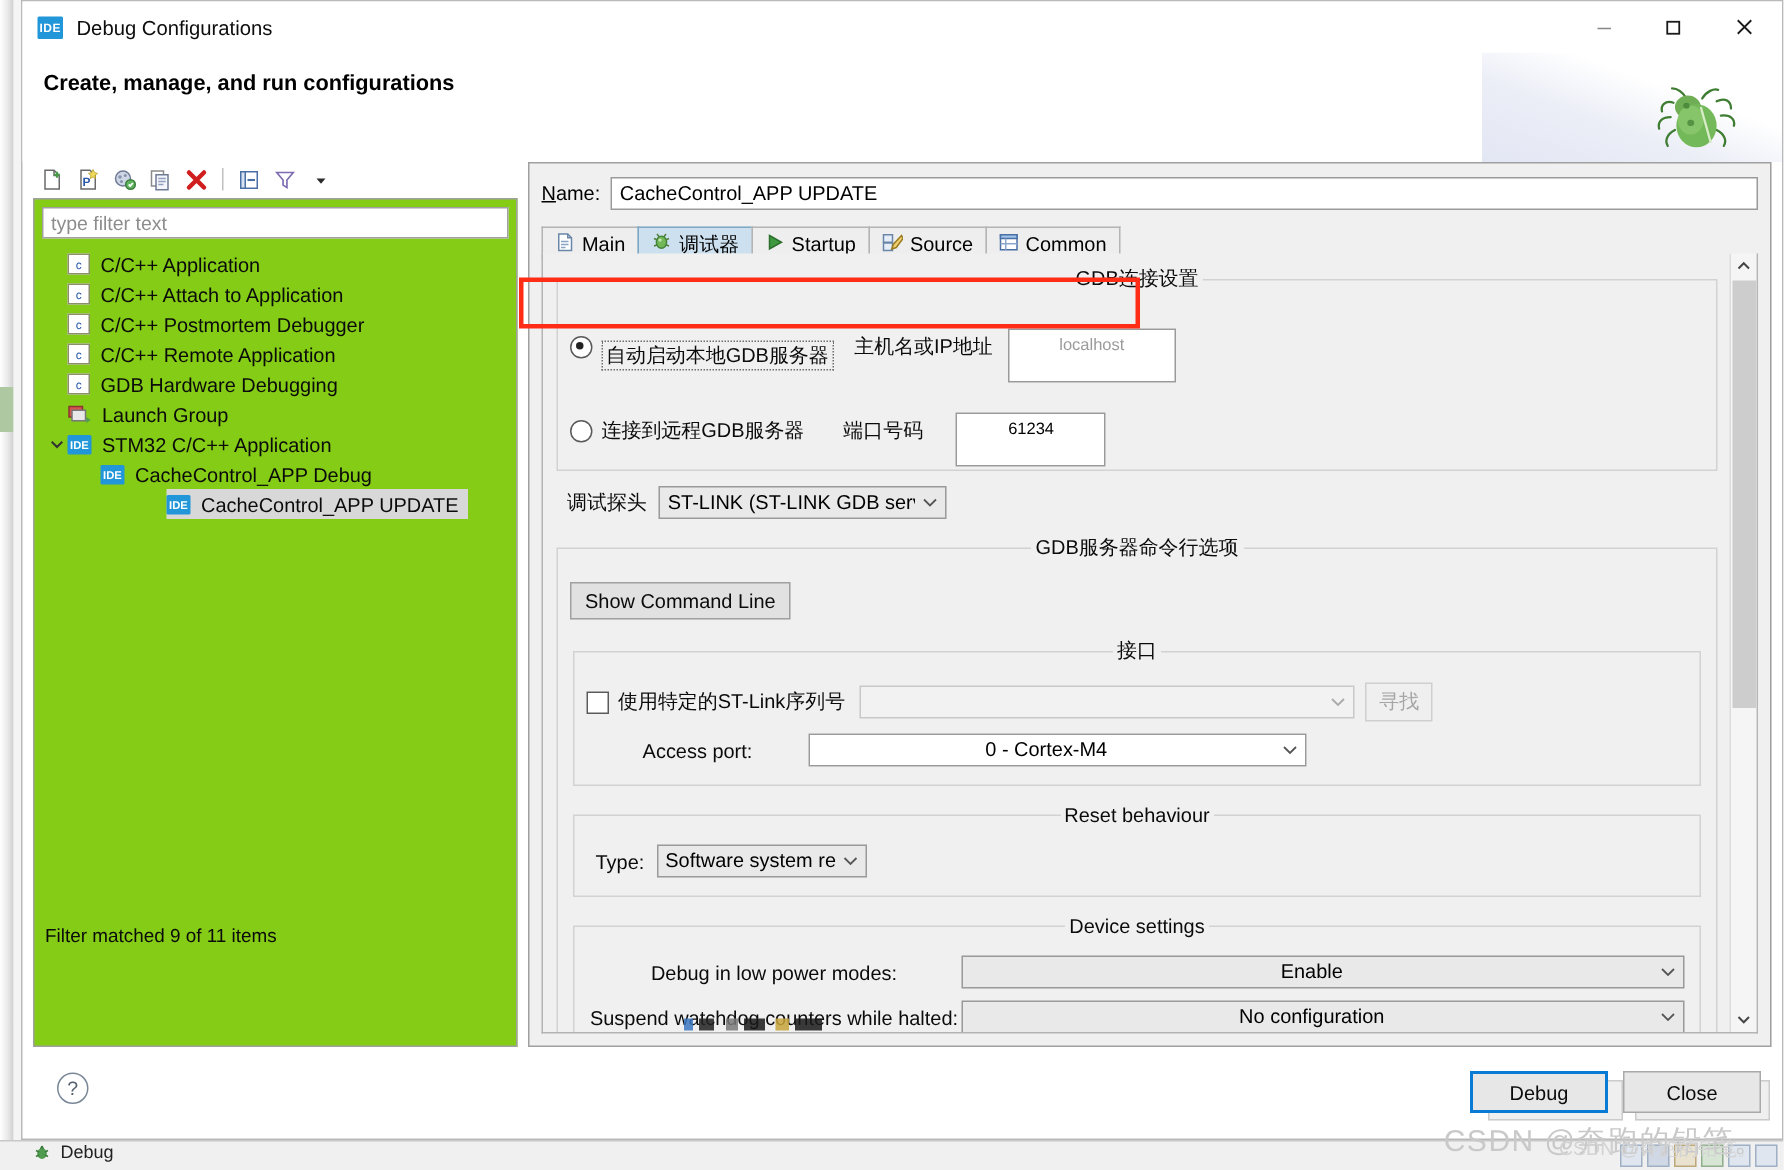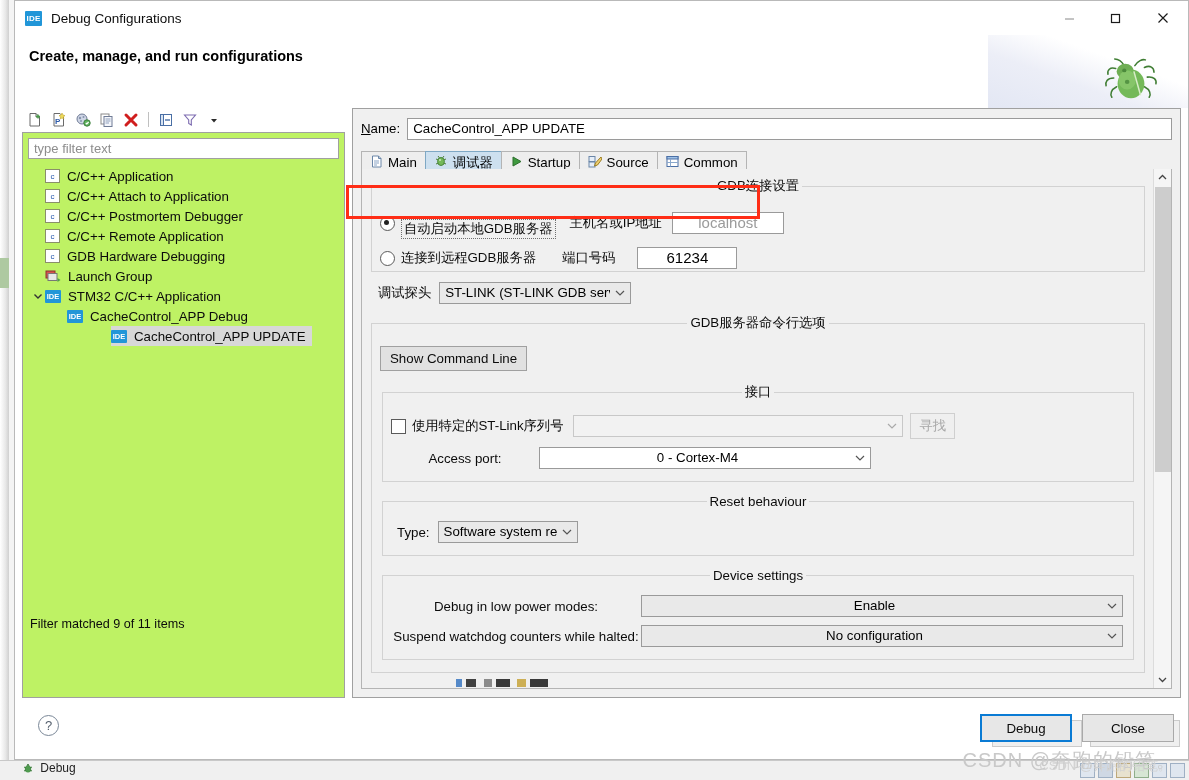--- a/index.html
+++ b/index.html
@@ -47,21 +47,21 @@
      background:linear-gradient(200deg,#ffffff 35%,#eceef7 62%,#e3e7f4 100%);}
   .bug{position:absolute;right:28px;top:22px;width:58px;height:46px;}
 
   .dlg-body{position:absolute;left:0;top:107px;right:0;bottom:0;}
 
   
   .left{position:absolute;left:7px;top:0;width:323px;bottom:0;}
   .tbar{height:23px;display:flex;align-items:center;gap:2px;padding:0 2px;}
   .tbi{width:22px;height:21px;display:flex;align-items:center;justify-content:center;}
   .tbsep{width:1px;height:15px;background:#c0c0c0;margin:0 4px;}
-  .tree-box{position:absolute;left:0;top:24px;right:0;bottom:61px;border:1px solid #a0a0a0;background:#bef264;box-sizing:border-box;}
+  .tree-box{position:absolute;left:0;top:24px;right:0;bottom:61px;border:1px solid #a0a0a0;background:#84cc16;box-sizing:border-box;}
   .filter-wrap{padding:5px 5px 3px 5px;}
   .filter-input{width:100%;height:21px;box-sizing:border-box;border:1px solid #a0a0a0;
      background:#fff;font-size:13px;padding:0 5px;color:#8d8d8d;line-height:19px;}
   .tree{padding-top:4px;}
   .trow{height:20px;display:flex;align-items:center;padding-left:22px;font-size:13.3px;color:#0b0b0b;white-space:nowrap;}
   .trow.lvl2{padding-left:44px;}
   .trow.parent{padding-left:8px;}
   .trow.sel{background:#d8d8d8;display:inline-flex;margin-left:44px;padding-left:0;padding-right:6px;}
   .sel-wrap{height:20px;padding-left:44px;}
   .chev{width:14px;display:inline-flex;align-items:center;justify-content:center;margin-right:0px;}
@@ -100,22 +100,22 @@
   fieldset.grp{border:1px solid #d2d2d2;margin:8px 9px 0 9px;padding:4px 8px 2px 8px;text-align:center;}
   fieldset.grp > legend{font-size:13.3px;padding:0 3px;color:#0b0b0b;}
   .row{display:flex;align-items:center;margin-top:8px;}
   .radio{width:13px;height:13px;border-radius:50%;border:1px solid #5a5a5a;background:#fff;
      display:inline-block;position:relative;margin-right:6px;flex:none;}
   .radio.on::after{content:"";position:absolute;left:3px;top:3px;width:5px;height:5px;
      border-radius:50%;background:#222;}
   .cbox{width:13px;height:13px;border:1px solid #5a5a5a;background:#fff;margin-right:6px;display:inline-block;flex:none;}
   .lbl{font-size:13.3px;color:#0b0b0b;}
   .lbl.focusbox{border:1px dotted #6e6e6e;padding:0 2px;margin-top:12px;}
-  .txt{height:22px;border:1px solid #9a9a9a;background:#fff;font-size:15px;padding:0 5px;
-     line-height:20px;box-sizing:border-box;}
+  .txt{height:36px;border:1px solid #9a9a9a;background:#fff;font-size:11px;padding:0 5px;
+     line-height:20px;box-sizing:border-box;margin-top:12px;}
   .txt.dis{color:#9b9b9b;background:#fff;}
   .combo{height:22px;border:1px solid #9a9a9a;background:#e9e9e9;font-size:13.3px;
      padding:0 20px 0 5px;line-height:20px;box-sizing:border-box;position:relative;
      display:flex;align-items:center;}
   .combo.white{background:#fff;}
   .combo .cv{flex:1;overflow:hidden;white-space:nowrap;}
   .combo .arr{position:absolute;right:5px;top:0;bottom:0;display:flex;align-items:center;color:#555;font-size:9px;}
   .btn{border:1px solid #a0a0a0;background:#e1e1e1;font-size:13.3px;padding:4px 9px;color:#0b0b0b;}
   .btn.dis{color:#a6a6a6;background:#efefef;border-color:#cfcfcf;}
 

